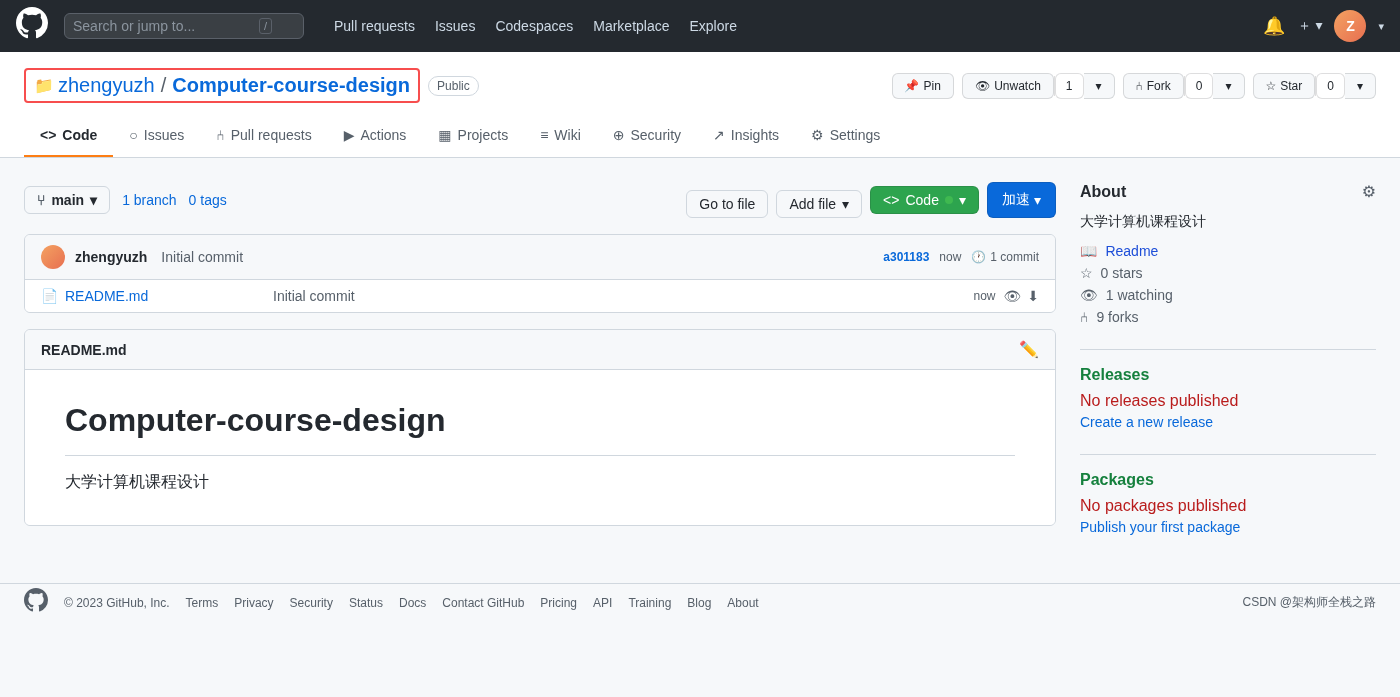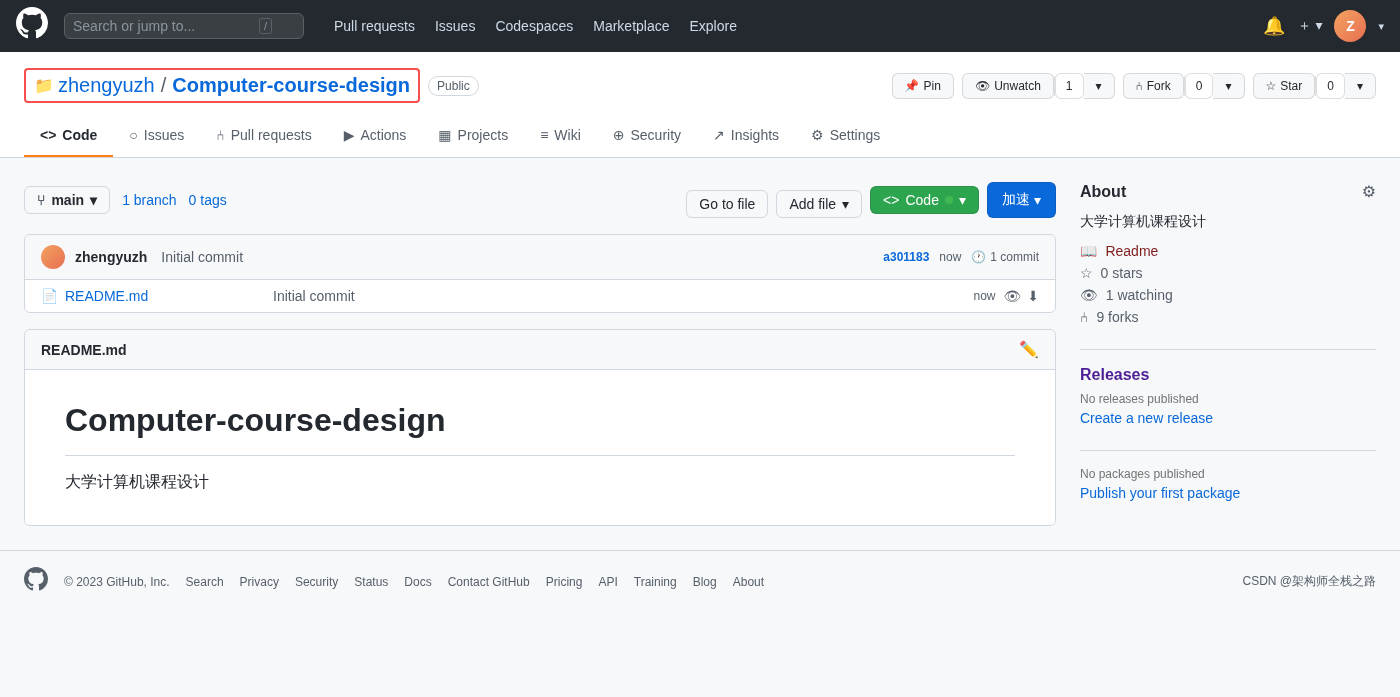--- a/index.html
+++ b/index.html
@@ -184,31 +184,31 @@
       display: flex; align-items: center; justify-content: space-between;
       margin-bottom: 12px;
     }
     .about-title { font-size: 16px; font-weight: 600; color: #24292f; }
     .about-gear { color: #57606a; cursor: pointer; font-size: 16px; }
     .about-desc { color: #24292f; font-size: 14px; margin-bottom: 12px; }
     .about-stat {
       display: flex; align-items: center; gap: 8px;
       color: #57606a; font-size: 14px; margin-bottom: 6px; cursor: pointer;
     }
-    .about-stat a { color: #7f1d1d; text-decoration: none; }
+    .about-stat a { color: #1d4ed8; text-decoration: none; }
     .about-divider { border: none; border-top: 1px solid #d0d7de; margin: 16px 0; }
 
-    .section-title { font-size: 16px; font-weight: 600; color: #4c1d95; margin-bottom: 8px; }
-    .section-sub { color: #737373; font-size: 12px; margin-bottom: 4px; }
+    .section-title { font-size: 16px; font-weight: 600; color: #15803d; margin-bottom: 8px; }
+    .section-sub { color: #b91c1c; font-size: 16px; margin-bottom: 4px; }
     .section-link { color: #0969da; text-decoration: none; font-size: 14px; }
 
     
     .footer {
       background: #f6f8fa; border-top: 1px solid #d0d7de;
-      padding: 16px 24px; display: flex; align-items: center; gap: 16px;
+      padding: 4px 24px; display: flex; align-items: center; gap: 16px;
       font-size: 12px; color: #57606a; flex-wrap: wrap;
     }
     .footer-logo { font-size: 20px; }
     .footer a { color: #57606a; text-decoration: none; }
     .footer-right { margin-left: auto; color: #57606a; font-size: 12px; }
     .avatar-wrap { position: relative; display: inline-flex; }
   </style>
 </head>
 <body>
 
@@ -441,34 +441,35 @@
 
     <div class="about-box">
       <div class="section-title">Releases</div>
       <p class="section-sub">No releases published</p>
       <a href="#" class="section-link">Create a new release</a>
     </div>
 
     <hr class="about-divider">
 
     <div class="about-box">
+      <div class="section-title">Packages</div>
       <p class="section-sub">No packages published</p>
       <a href="#" class="section-link">Publish your first package</a>
     </div>
   </div>
 </div>
 
 <footer class="footer">
   <span class="footer-logo">
     <svg width="24" height="24" viewBox="0 0 16 16" fill="#57606a">
       <path d="M8 0C3.58 0 0 3.58 0 8c0 3.54 2.29 6.53 5.47 7.59.4.07.55-.17.55-.38 0-.19-.01-.82-.01-1.49-2.01.37-2.53-.49-2.69-.94-.09-.23-.48-.94-.82-1.13-.28-.15-.68-.52-.01-.53.63-.01 1.08.58 1.23.82.72 1.21 1.87.87 2.33.66.07-.52.28-.87.51-1.07-1.78-.2-3.64-.89-3.64-3.95 0-.87.31-1.59.82-2.15-.08-.2-.36-1.02.08-2.12 0 0 .67-.21 2.2.82.64-.18 1.32-.27 2-.27.68 0 1.36.09 2 .27 1.53-1.04 2.2-.82 2.2-.82.44 1.1.16 1.92.08 2.12.51.56.82 1.27.82 2.15 0 3.07-1.87 3.75-3.65 3.95.29.25.54.73.54 1.48 0 1.07-.01 1.93-.01 2.2 0 .21.15.46.55.38A8.013 8.013 0 0016 8c0-4.42-3.58-8-8-8z"></path>
     </svg>
   </span>
   <span>© 2023 GitHub, Inc.</span>
-  <a href="#">Search</a>
+  <a href="#">Terms</a>
   <a href="#">Privacy</a>
   <a href="#">Security</a>
   <a href="#">Status</a>
   <a href="#">Docs</a>
   <a href="#">Contact GitHub</a>
   <a href="#">Pricing</a>
   <a href="#">API</a>
   <a href="#">Training</a>
   <a href="#">Blog</a>
   <a href="#">About</a>

